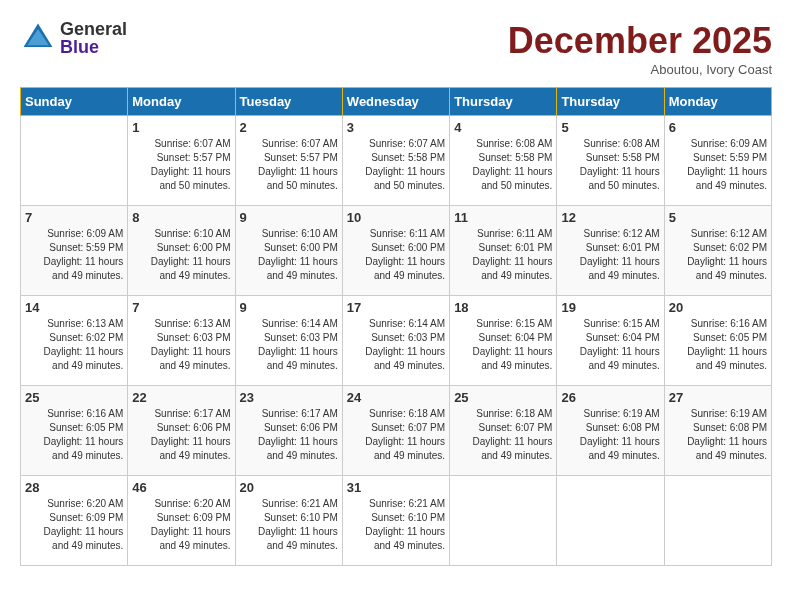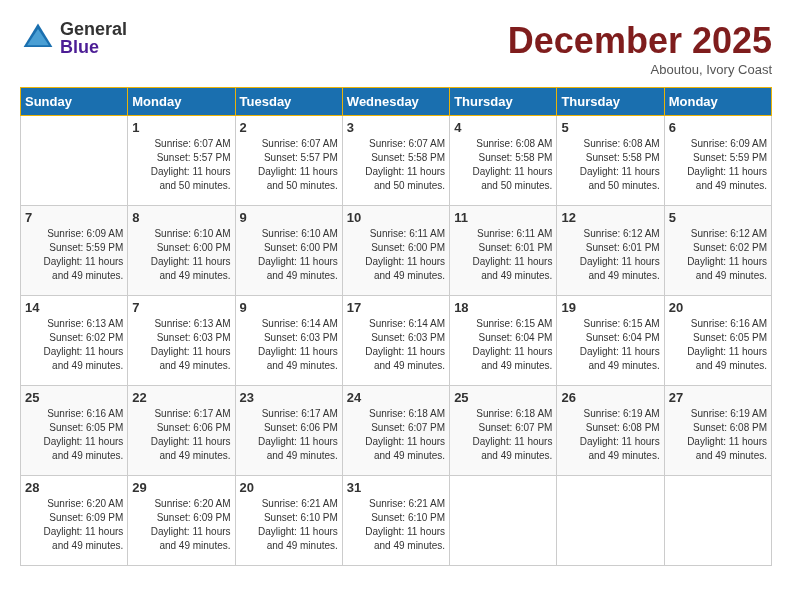--- a/index.html
+++ b/index.html
@@ -242,21 +242,21 @@
           <div class="day-num">27</div>
           <div class="day-info">Sunrise: 6:19 AM<br>Sunset: 6:08 PM<br>Daylight: 11 hours and 49 minutes.</div>
         </td>
       </tr>
       <tr>
         <td>
           <div class="day-num">28</div>
           <div class="day-info">Sunrise: 6:20 AM<br>Sunset: 6:09 PM<br>Daylight: 11 hours and 49 minutes.</div>
         </td>
         <td>
-          <div class="day-num">29</div>
+          <div class="day-num">46</div>
           <div class="day-info">Sunrise: 6:20 AM<br>Sunset: 6:09 PM<br>Daylight: 11 hours and 49 minutes.</div>
         </td>
         <td>
           <div class="day-num">20</div>
           <div class="day-info">Sunrise: 6:21 AM<br>Sunset: 6:10 PM<br>Daylight: 11 hours and 49 minutes.</div>
         </td>
         <td>
           <div class="day-num">31</div>
           <div class="day-info">Sunrise: 6:21 AM<br>Sunset: 6:10 PM<br>Daylight: 11 hours and 49 minutes.</div>
         </td>

